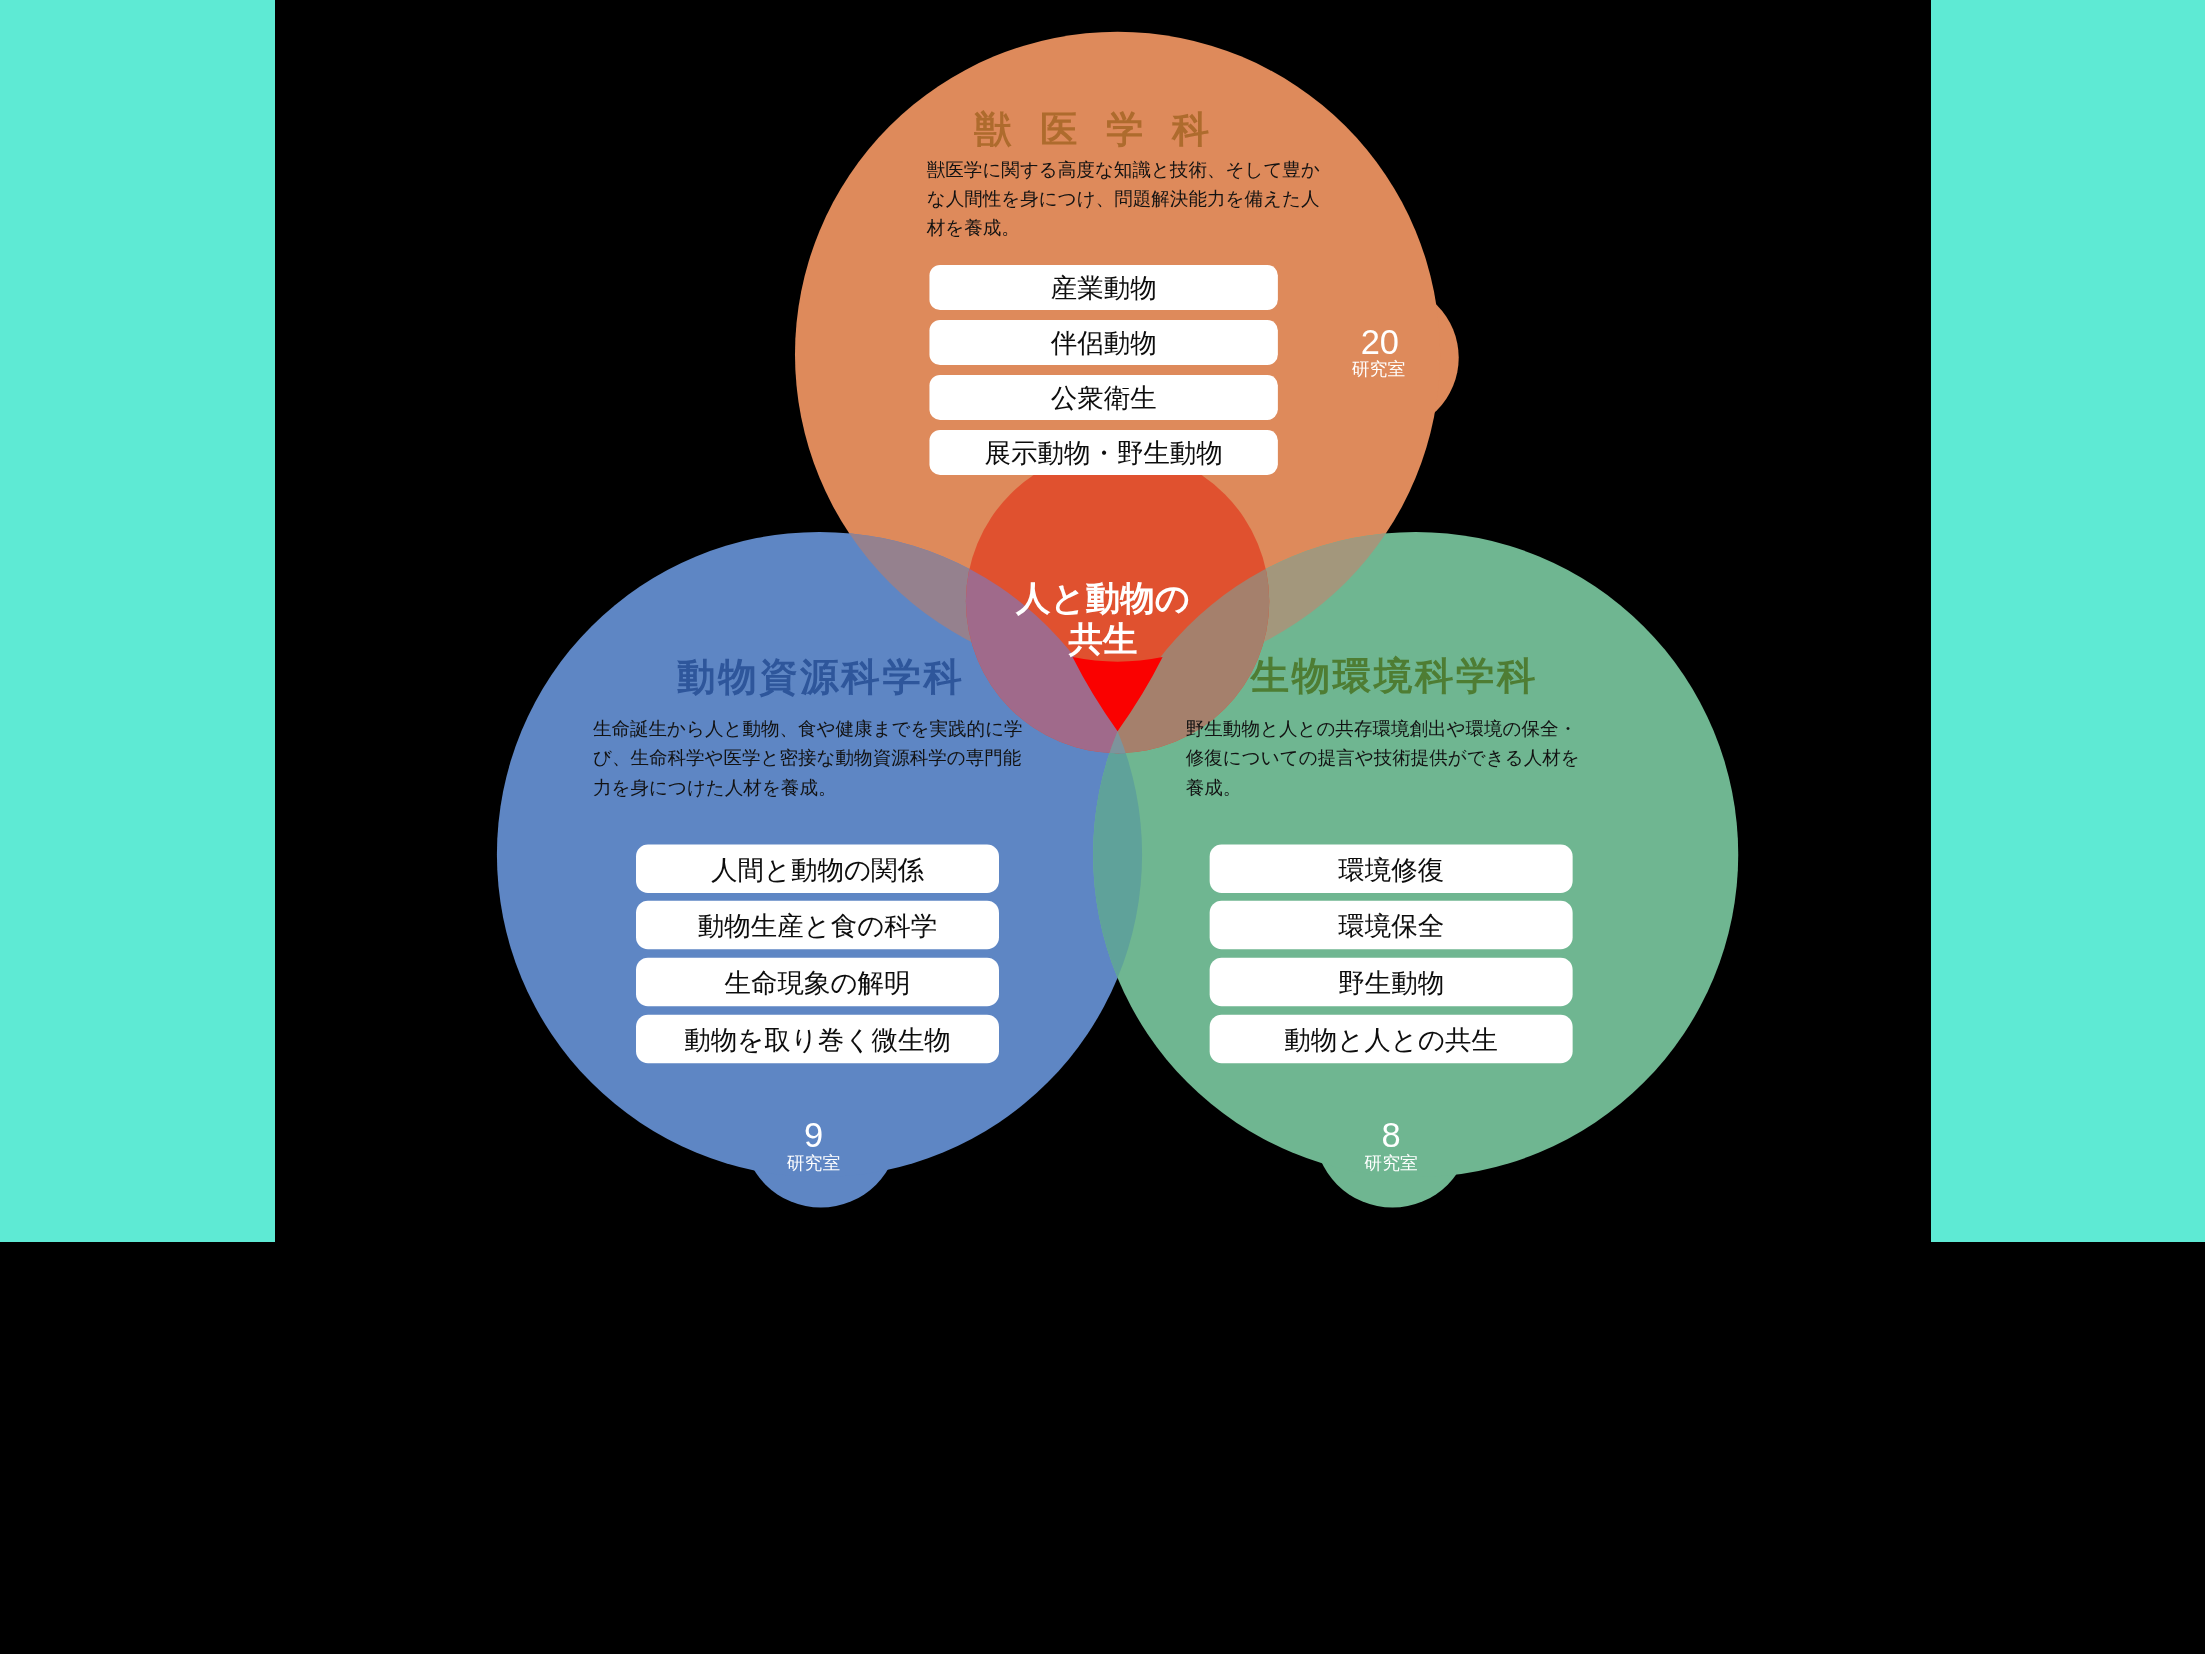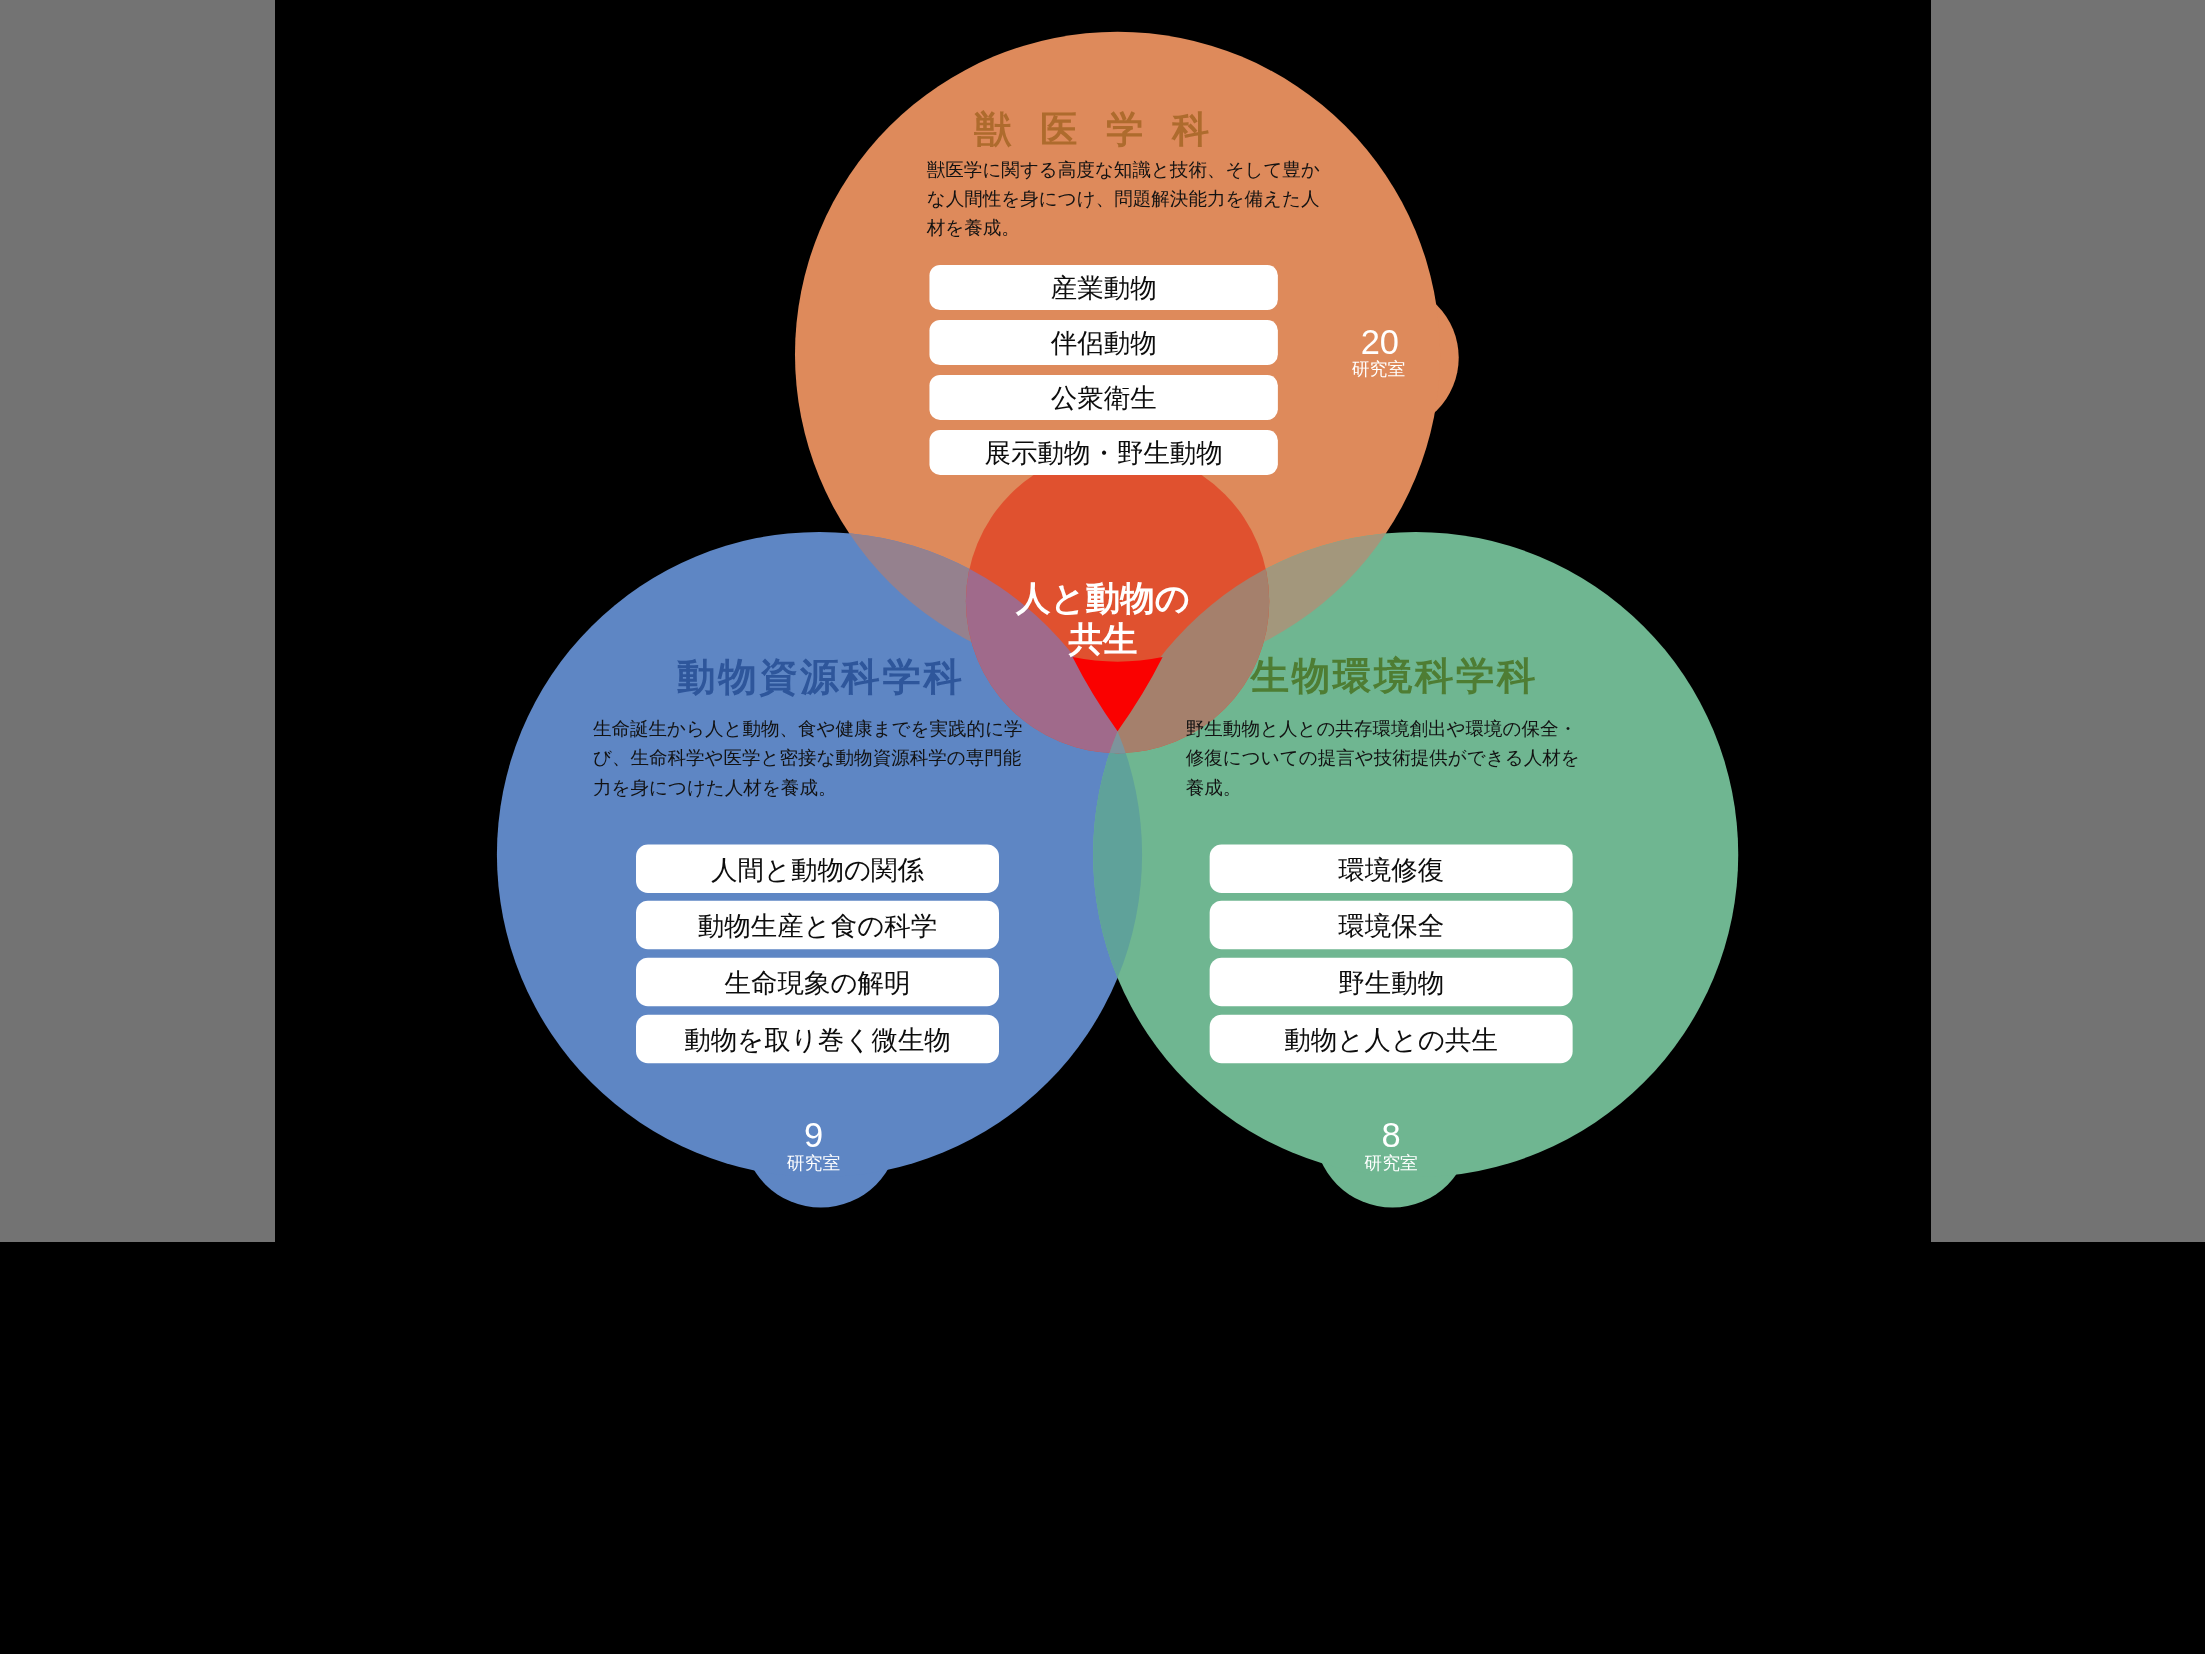--- a/index.html
+++ b/index.html
@@ -1,16 +1,16 @@
 <!DOCTYPE html>
 <html style="font-size:14px"><head>
 <meta charset="utf-8">
 <style>
   html,body{margin:0;padding:0;background:#000;}
-  #stage{position:relative;width:2206px;height:1242px;background:#737373;overflow:hidden;
+  #stage{position:relative;width:2206px;height:1242px;background:#5eead4;overflow:hidden;
          font-family:"Liberation Sans",sans-serif;}
   svg{position:absolute;top:0;left:0;width:100%;height:100%;display:block;}
   text{font-family:"Liberation Sans",sans-serif;}
   .title{font-weight:bold;}
   .desc{font-size:28px;fill:#121212;}
   .pill-text{font-size:40px;fill:#0d0d0d;}
   .badge-num{font-size:52px;fill:#ffffff;}
   .badge-unit{font-size:27px;fill:#ffffff;}
   .center-label{font-size:52px;font-weight:bold;fill:#ffffff;}
 </style>

